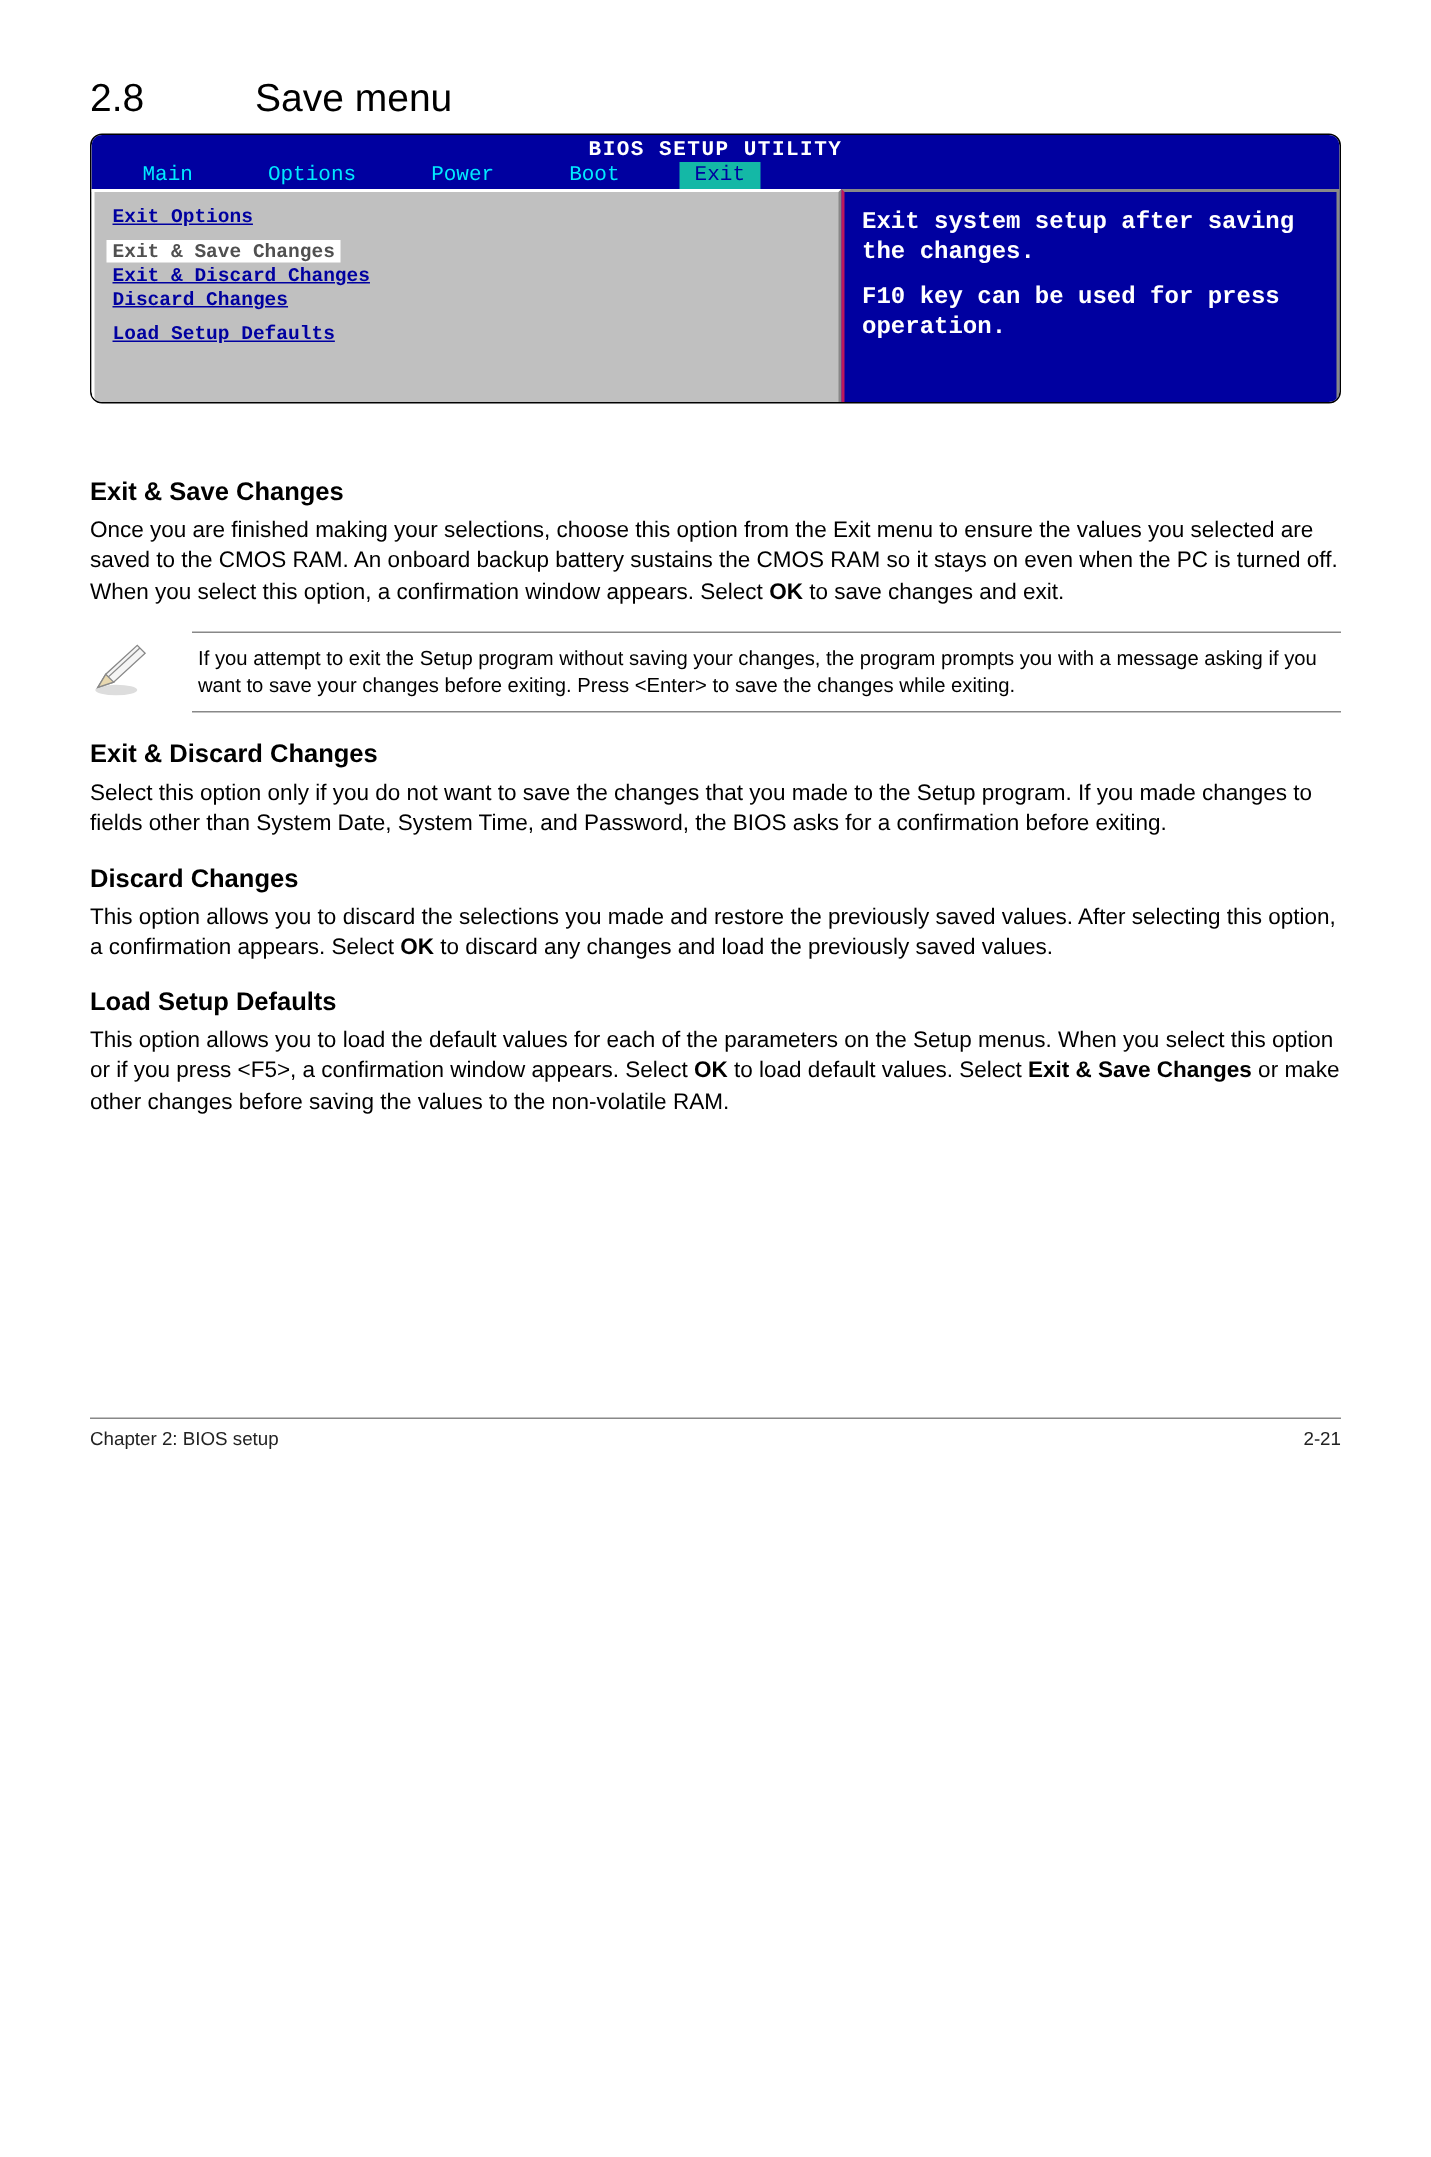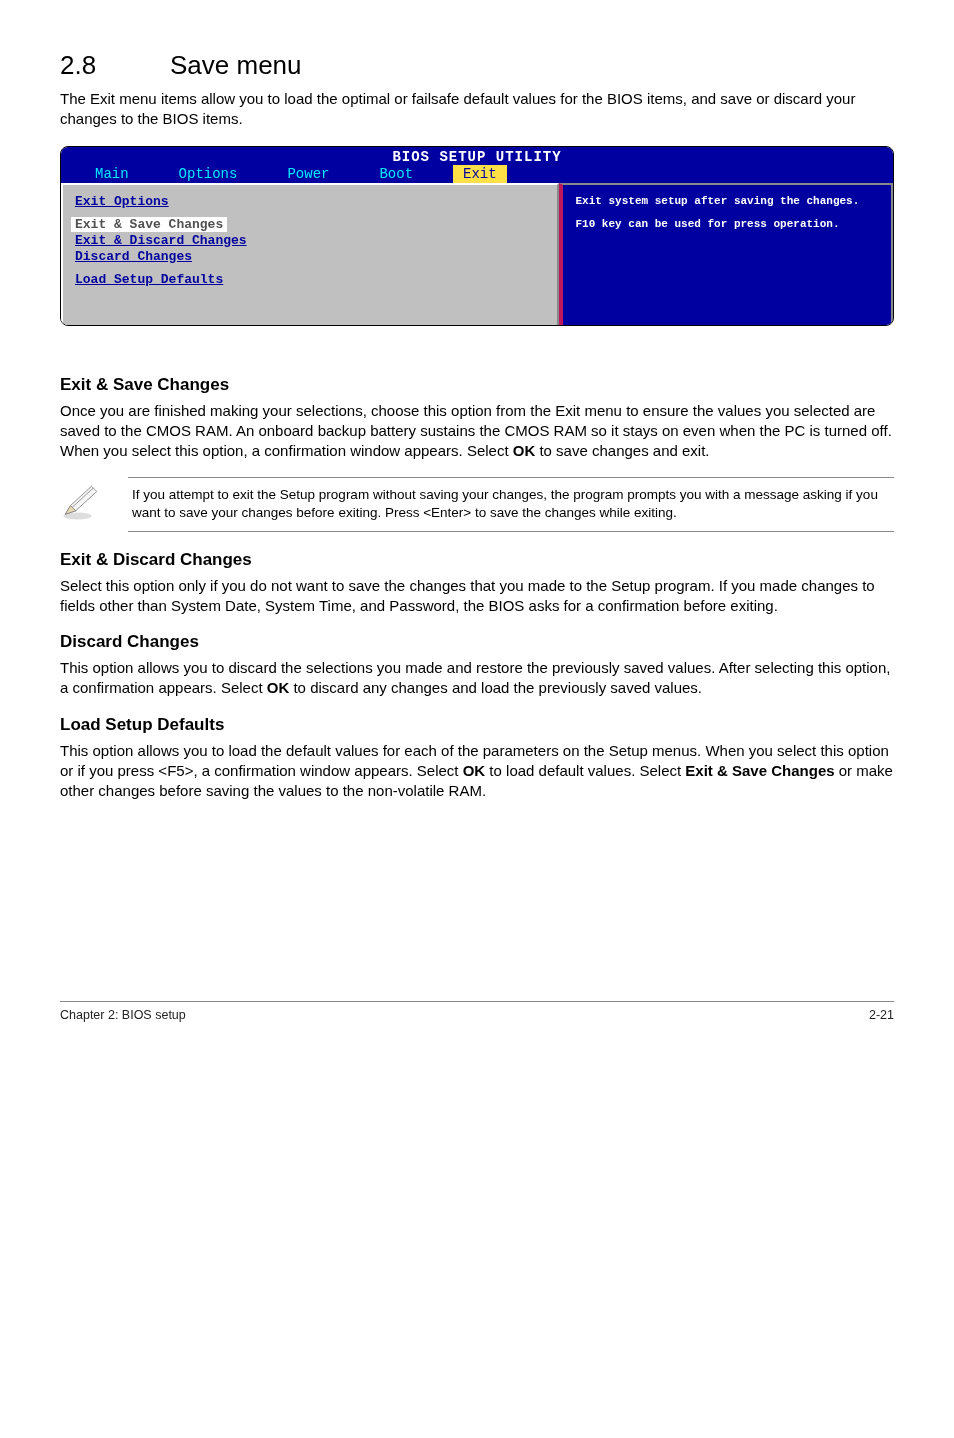--- a/index.html
+++ b/index.html
@@ -48,21 +48,21 @@
     padding-left: 24px;
     gap: 30px;
     font-family: "Courier New", monospace;
     font-size: 14px;
     color: #00eaff;
   }
   .bios-tabs span {
     padding: 1px 10px;
   }
   .bios-tabs .active {
-    background: #fde047;
+    background: #14b8a6;
     color: #0000a0;
   }
   .bios-body {
     display: flex;
   }
   .bios-left {
     flex: 1.55;
     background: #c0c0c0;
     border: 2px solid #fff;
     border-right: 2px solid #888;
@@ -81,25 +81,25 @@
     display: inline-block;
     padding: 0 4px;
     margin-left: -4px;
   }
   .bios-left .line { margin: 1px 0; white-space: pre; }
   .bios-right {
     flex: 1;
     background: #0000a0;
     color: #fff;
     border: 2px solid #888;
-    border-left: 4px solid #be185d;
+    border-left: 2px solid #be185d;
     border-bottom: none;
     padding: 10px 12px;
     font-family: "Courier New", monospace;
-    font-size: 11px;
+    font-size: 16px;
     font-weight: bold;
     line-height: 1.25;
   }
   .bios-curve {
     height: 22px;
     background: #fff;
     position: relative;
     margin-top: -1px;
     margin-bottom: 24px;
   }
@@ -149,21 +149,20 @@
 </head>
 <body>
 
 <div class="page">
 
   <div class="section-title">
     <span class="section-num">2.8</span>
     <span>Save menu</span>
   </div>
 
-  <div class="intro">The Exit menu items allow you to load the optimal or failsafe default values for the BIOS items, and save or discard your changes to the BIOS items.</div>
 
   <div class="bios-box">
     <div class="bios-header">BIOS SETUP UTILITY</div>
     <div class="bios-tabs">
       <span>Main</span>
       <span>Options</span>
       <span>Power</span>
       <span>Boot</span>
       <span class="active">Exit</span>
     </div>

